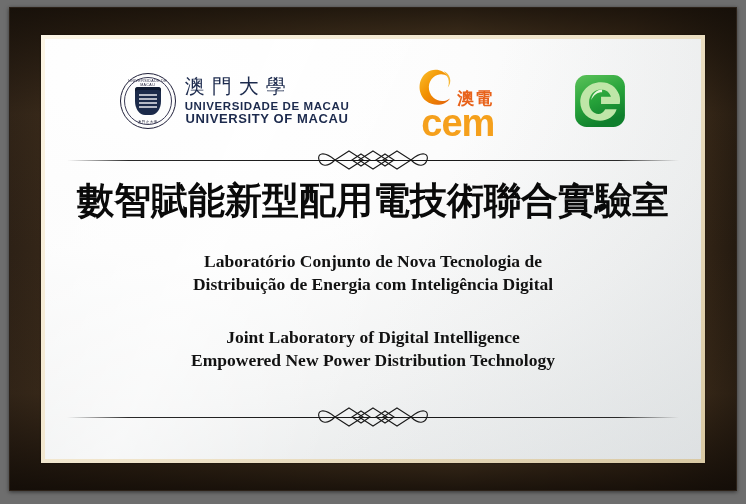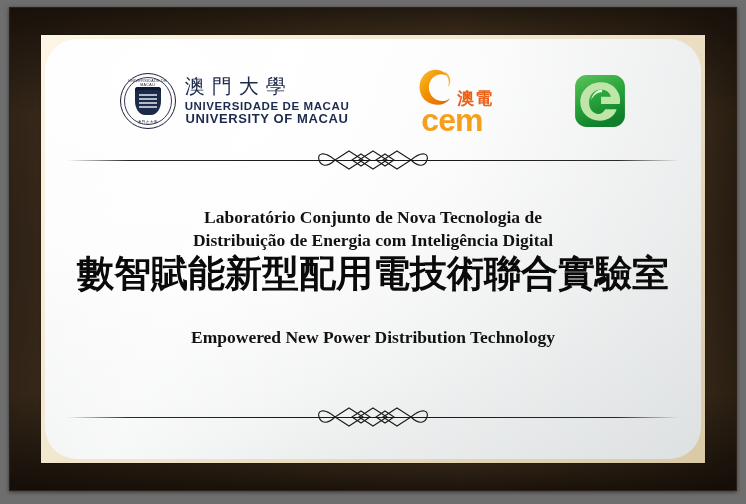--- a/index.html
+++ b/index.html
@@ -56,21 +56,20 @@
   
   #panel {
     position: absolute;
     left: 35px;
     top: 31px;
     right: 35px;
     bottom: 31px;
     background:
       radial-gradient(130% 120% at 18% 8%, #ffffff 0%, #fcfcfc 36%, #f2f3f3 66%, #e2e5e6 100%);
     overflow: hidden;
-    border-radius: 32px;
   }
   #panel-sheen {
     position: absolute;
     inset: 0;
     background: linear-gradient(114deg,
         rgba(255,255,255,0.0) 0%,
         rgba(255,255,255,0.55) 30%,
         rgba(255,255,255,0.0) 55%,
         rgba(210,214,216,0.30) 100%);
     pointer-events: none;
@@ -161,21 +160,21 @@
     font-size: 17px;
     font-family: "DejaVu Serif", serif;
     font-weight: bold;
     color: #e8621a;
     letter-spacing: 1px;
     white-space: nowrap;
   }
   .cem-word {
     position: absolute;
     left: 12px; top: 41px;
-    font-size: 32px;
+    font-size: 38px;
     font-family: "Liberation Sans", sans-serif;
     font-weight: bold;
     color: #f5a01c;
     letter-spacing: -1px;
     line-height: 1;
   }
 
   
   .dfe-logo { display: flex; align-items: center; gap: 8px; flex: none; }
   .dfe-mark { width: 52px; height: 54px; flex: none; }
@@ -321,26 +320,27 @@
           <path d="M36 3 L50 12 L36 21 L22 12 Z"></path>
           <path d="M60 3 L74 12 L60 21 L46 12 Z"></path>
           <path d="M84 3 L98 12 L84 21 L70 12 Z"></path>
           <path d="M48 6 L57 12 L48 18 L39 12 Z"></path>
           <path d="M72 6 L81 12 L72 18 L63 12 Z"></path>
         </g>
       </svg>
     </div>
 
     <div id="title-block">
+      <div id="title-cn">數智賦能新型配用電技術聯合實驗室</div>
       <div id="title-pt">
         <span class="line">Laboratório Conjunto de Nova Tecnologia de</span>
         <span class="line">Distribuição de Energia com Inteligência Digital</span>
       </div>
-      <div id="title-cn">數智賦能新型配用電技術聯合實驗室</div>
       <div id="title-en">
+        <span class="line">Joint Laboratory of Digital Intelligence</span>
         <span class="line">Empowered New Power Distribution Technology</span>
       </div>
     </div>
 
     <div class="divider" id="divider-bottom">
       <div class="rule"></div>
       <svg class="knot" width="120" height="24" viewBox="0 0 120 24">
         <g fill="none" stroke="#1a1a1a" stroke-width="1.1">
           <path d="M22 12 C10 2 4 6 6 12 C8 18 14 20 22 12 Z"></path>
           <path d="M98 12 C110 2 116 6 114 12 C112 18 106 20 98 12 Z"></path>

